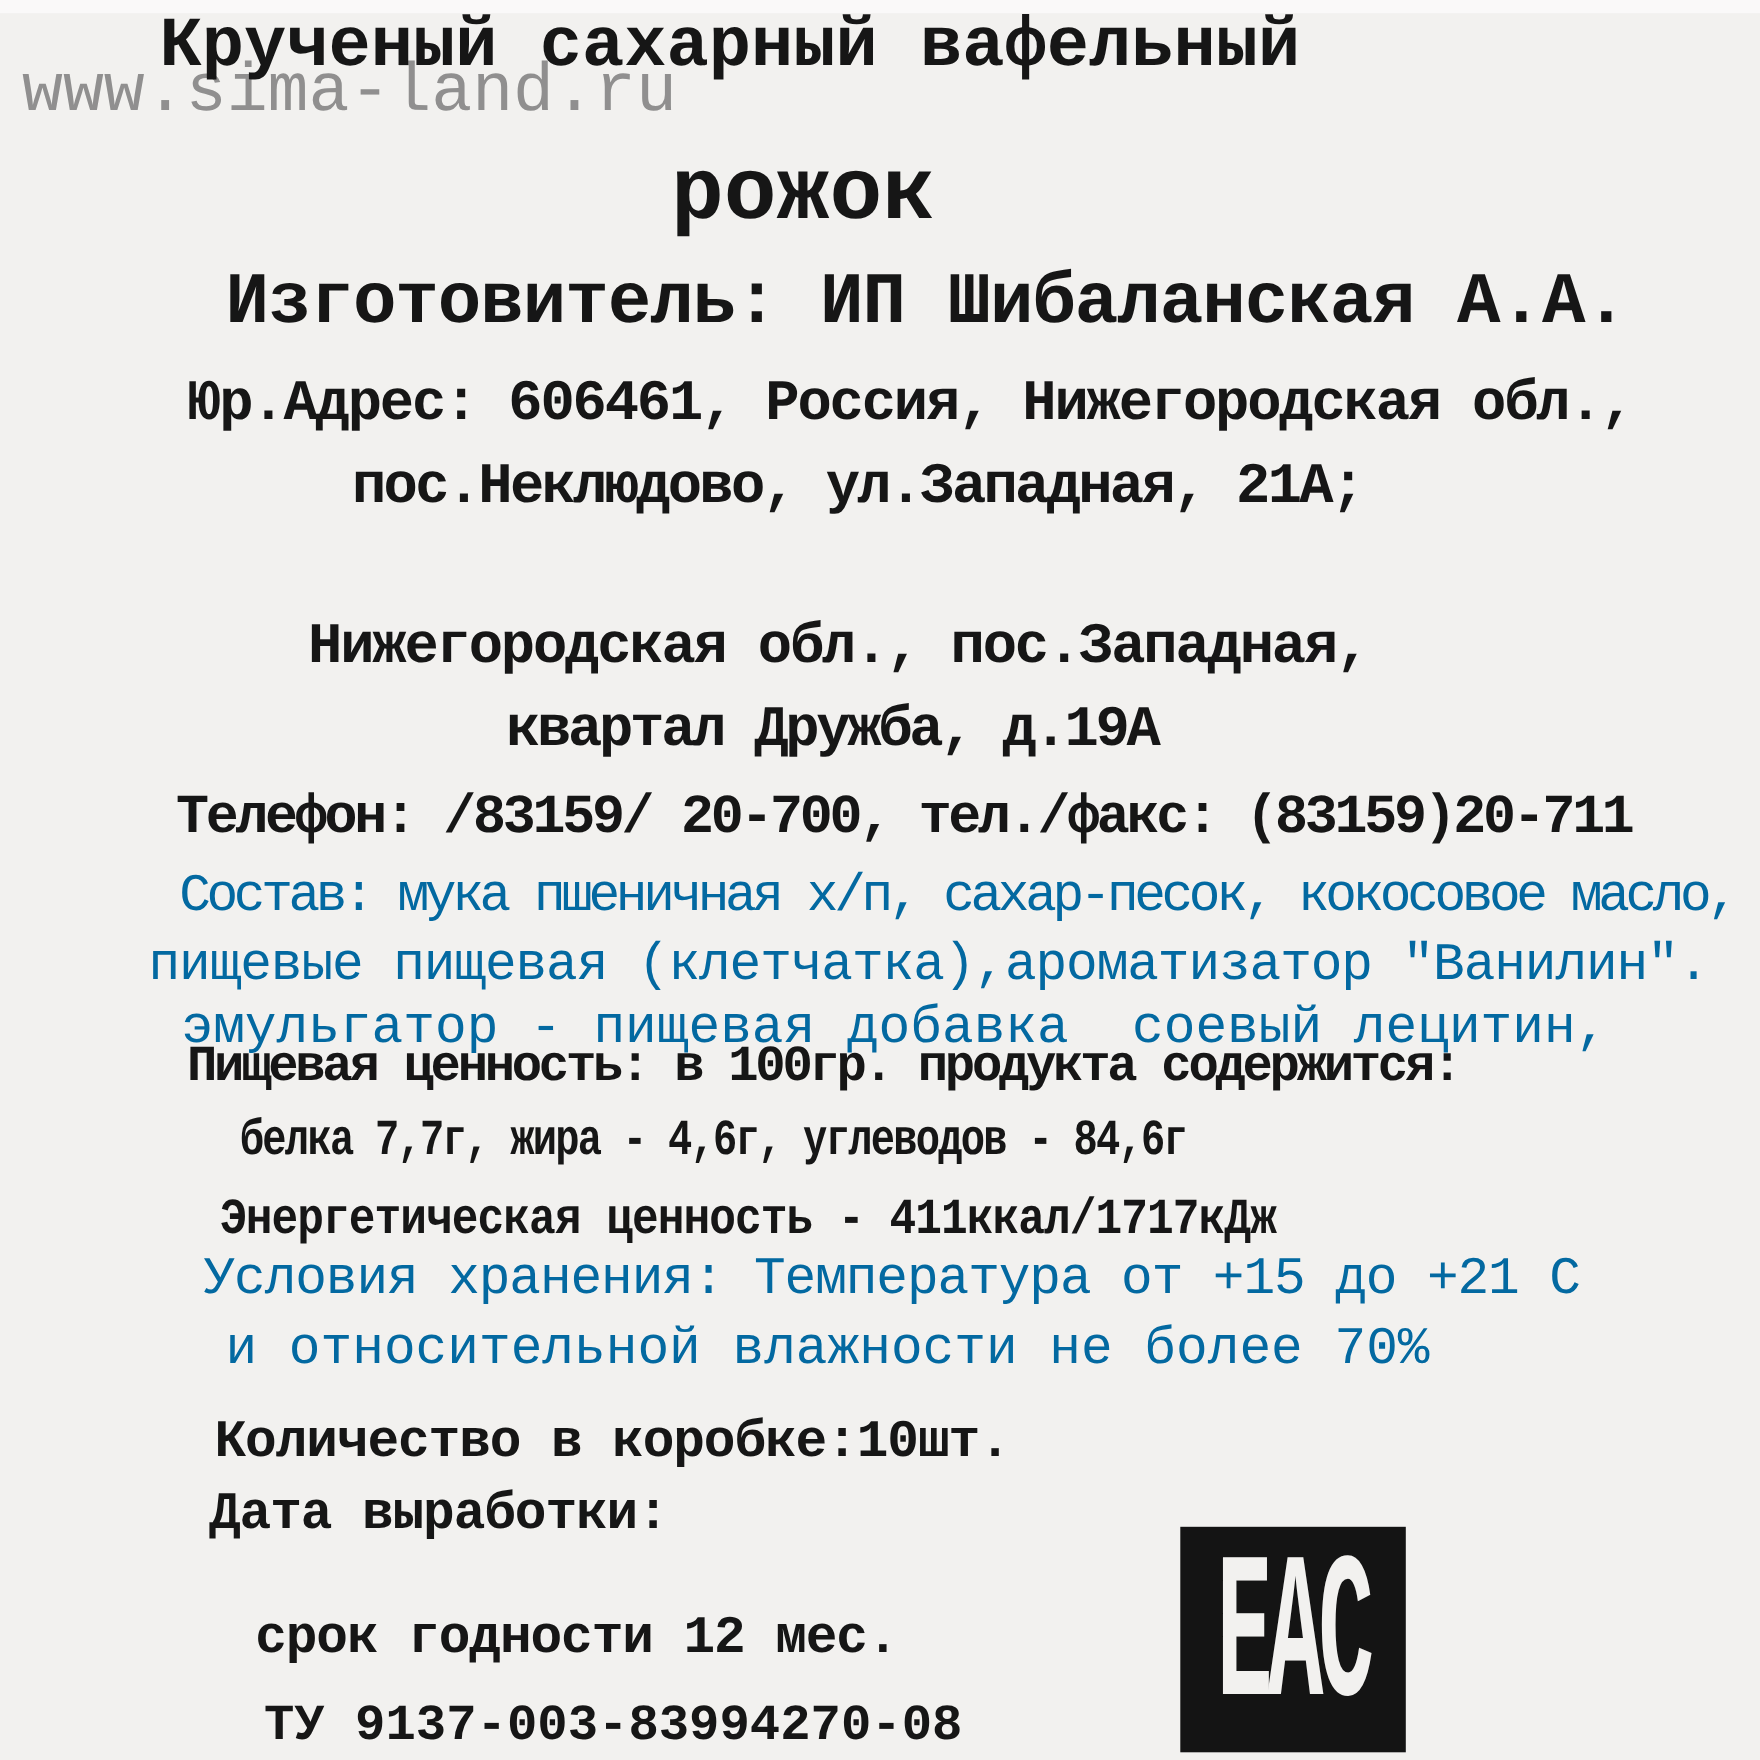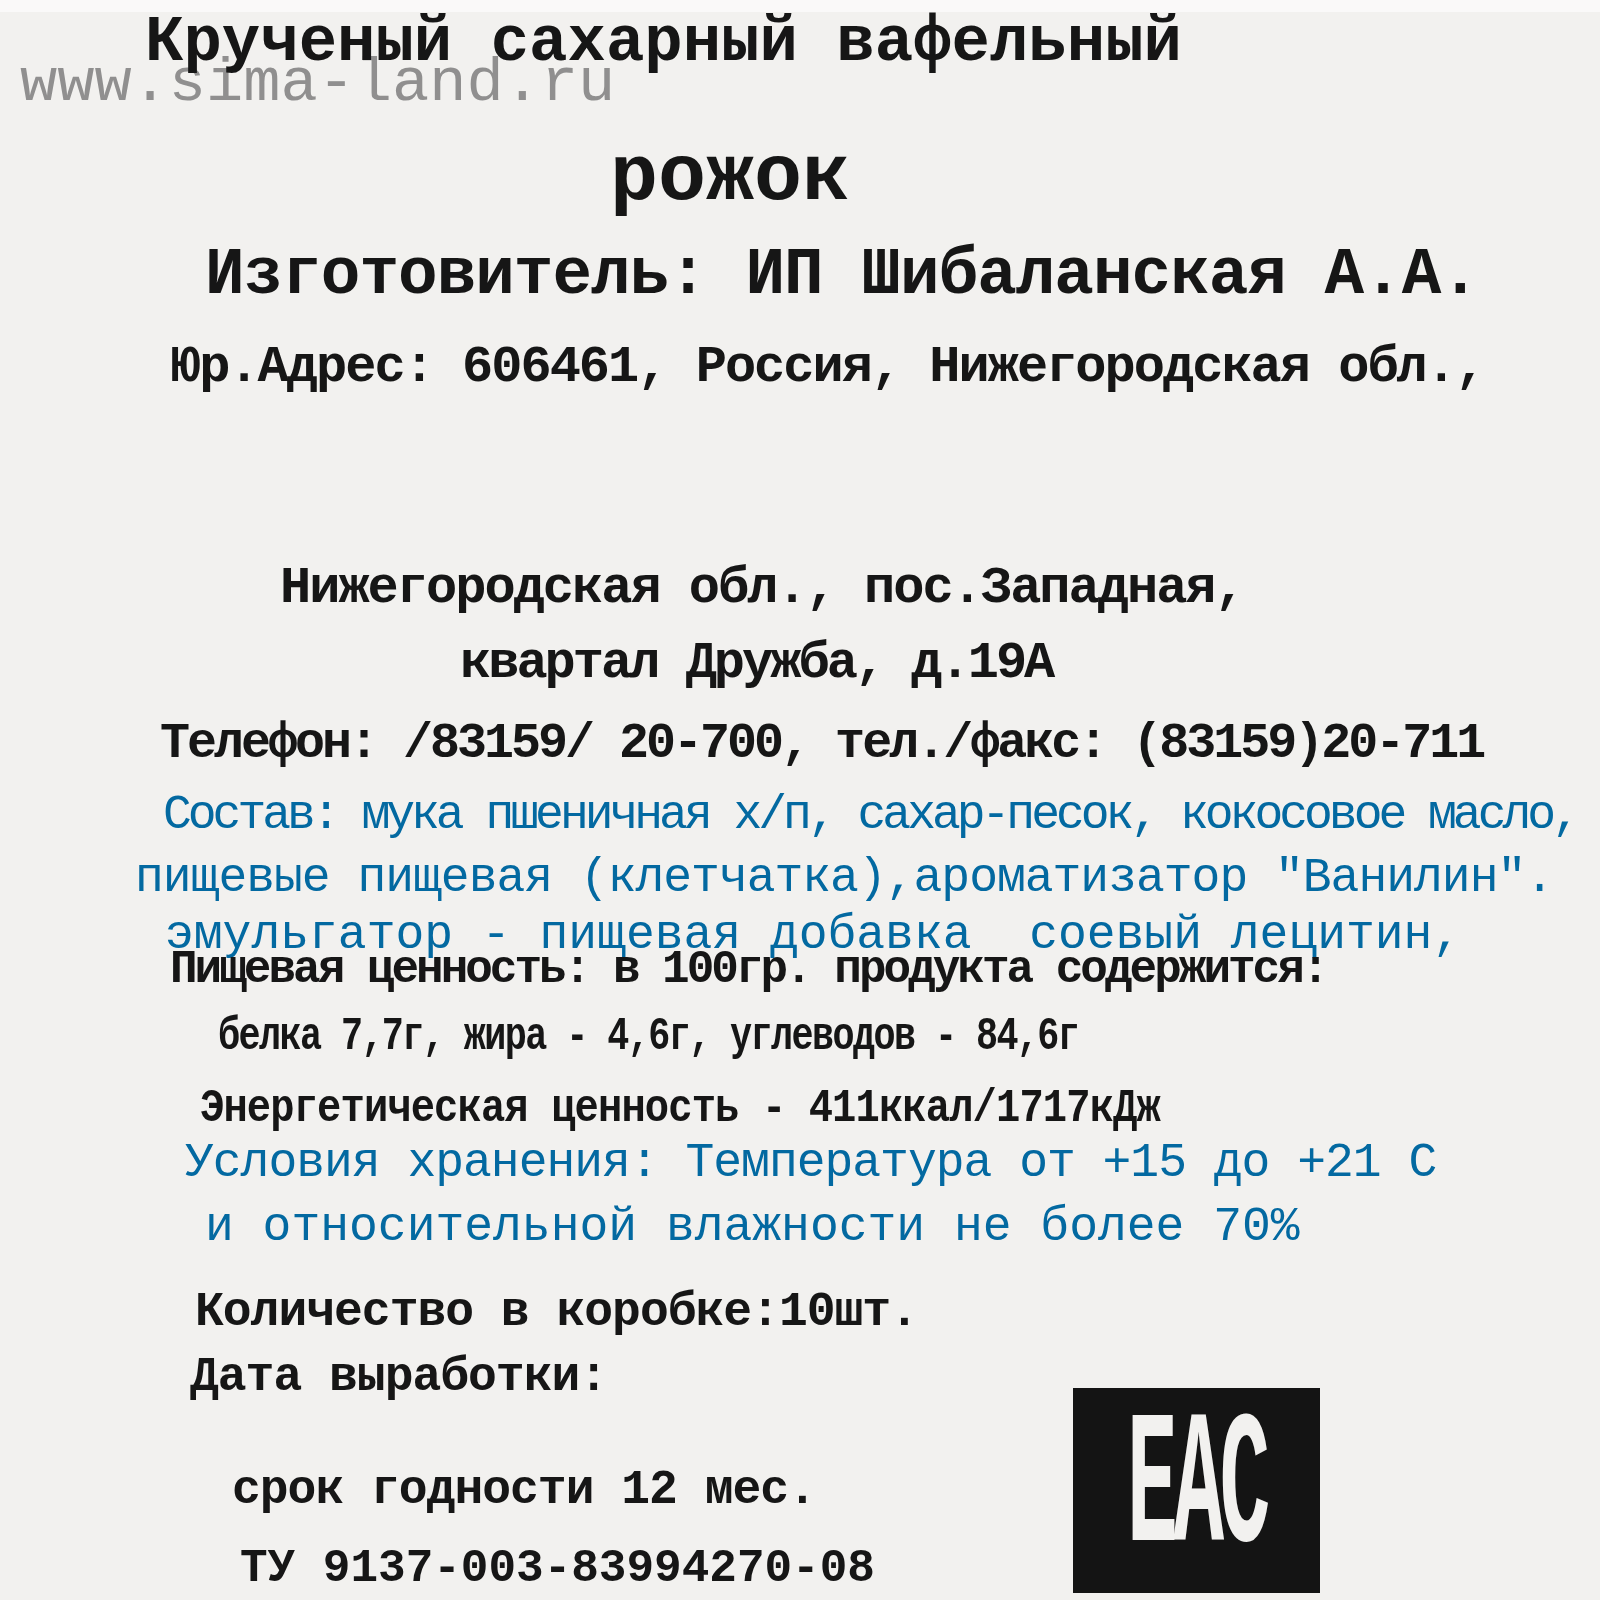--- a/index.html
+++ b/index.html
@@ -54,21 +54,21 @@
   
   .watermark{
     position:absolute;left:20px;top:48px;
     font-size:62px;font-weight:400;
     color:#7f7f7f;opacity:0.85;
     letter-spacing:0;z-index:1;white-space:pre;
   }
   
   .eac{
     position:absolute;left:1073px;top:1388px;
-    width:247px;height:205px;
+    width:205px;height:205px;
     background:#141414;
     display:flex;align-items:center;justify-content:center;
     overflow:hidden;z-index:2;
   }
   .eac span{
     color:#f2f1ef;
     font-weight:700;
     font-size:92px;
     letter-spacing:-5px;
     transform:scaleY(2.05) scaleX(0.92);
@@ -81,20 +81,21 @@
 <div class="label-photo">
   <div class="top-strip"></div>
 
   <div class="watermark">www.sima-land.ru</div>
 
   <div class="line b l1">Крученый сахарный вафельный</div>
   <div class="line b l2">рожок</div>
 
   <div class="line b l3">Изготовитель: ИП Шибаланская А.А.</div>
   <div class="line b l4">Юр.Адрес: 606461, Россия, Нижегородская обл.,</div>
+  <div class="line b l5">пос.Неклюдово, ул.Западная, 21А;</div>
   <div class="line b l7">Нижегородская обл., пос.Западная,</div>
   <div class="line b l8">квартал Дружба, д.19А</div>
   <div class="line b l9">Телефон: /83159/ 20-700, тел./факс: (83159)20-711</div>
 
   <div class="line r l10">Состав: мука пшеничная х/п, сахар-песок, кокосовое масло,</div>
   <div class="line r l11">пищевые пищевая (клетчатка),ароматизатор "Ванилин".</div>
   <div class="line r l12">эмульгатор - пищевая добавка  соевый лецитин,</div>
 
   <div class="line b l13">Пищевая ценность: в 100гр. продукта содержится:</div>
   <div class="line b l14">белка 7,7г, жира - 4,6г, углеводов - 84,6г</div>

